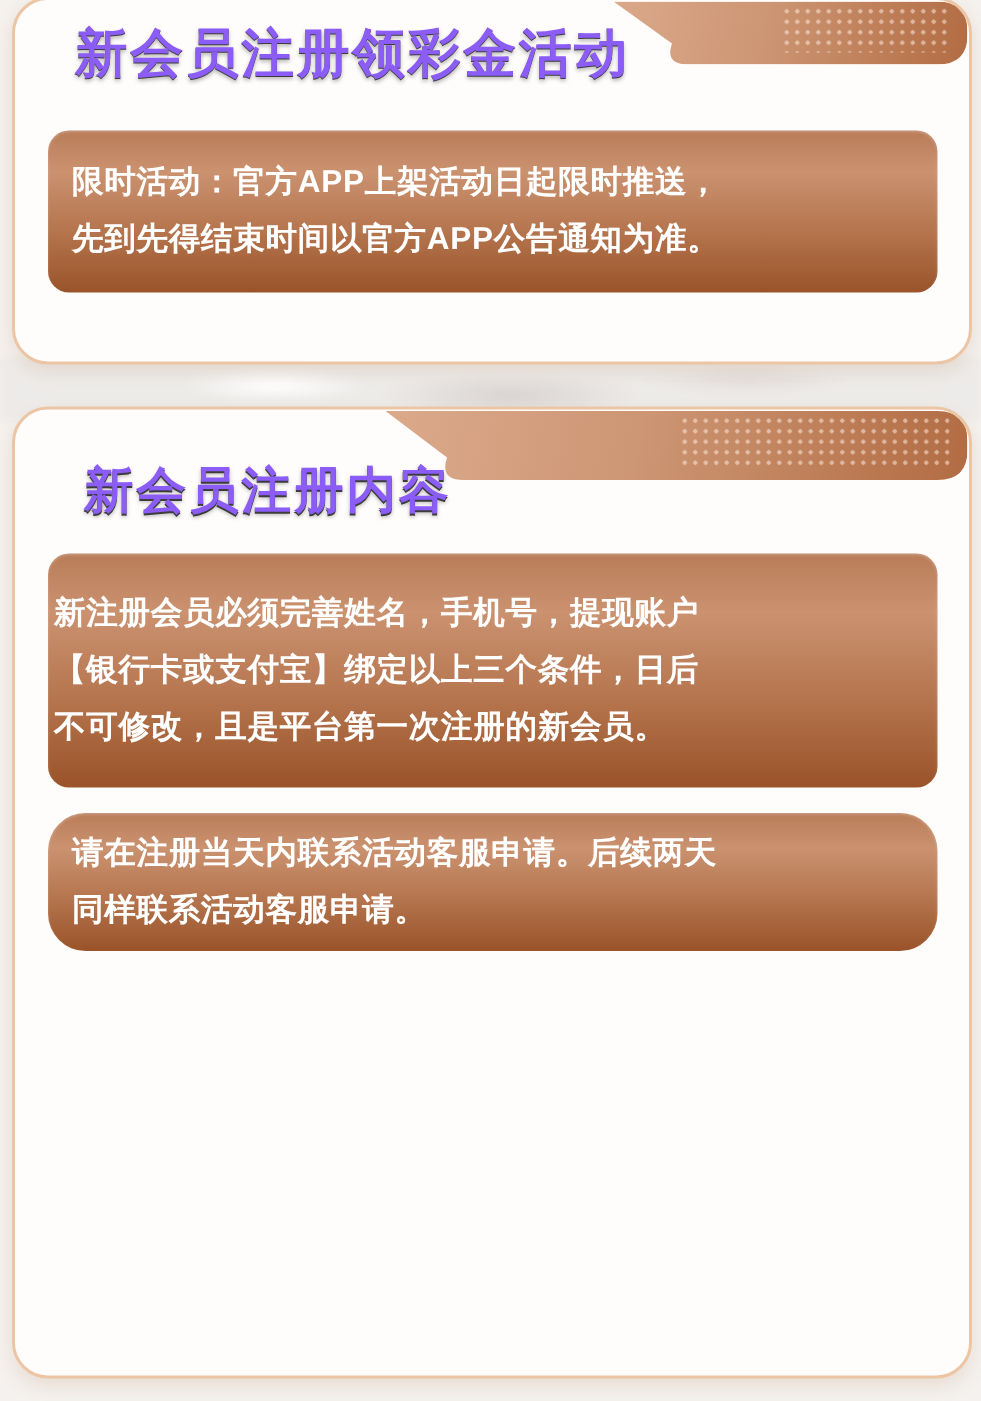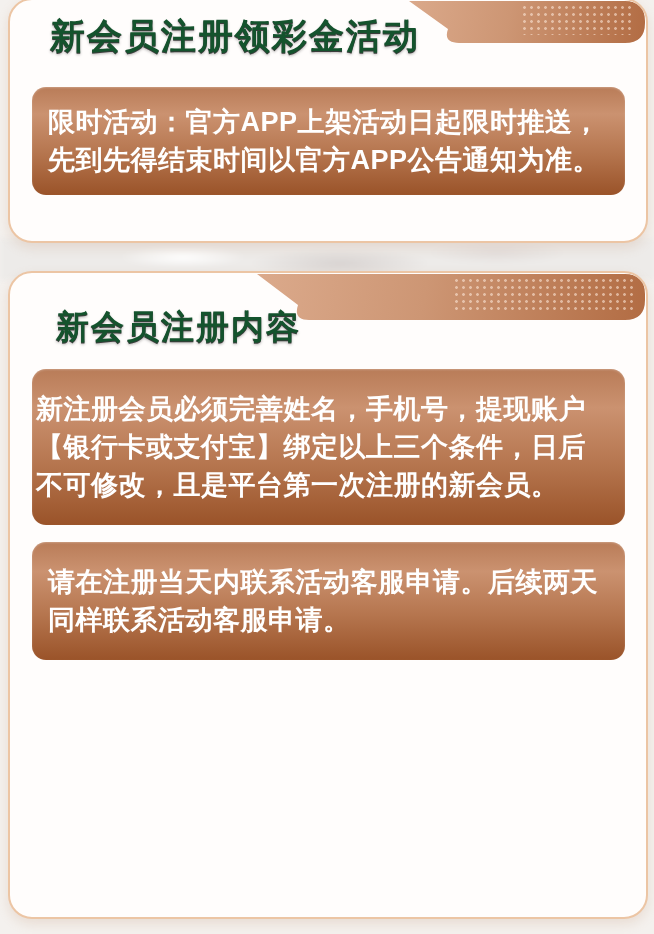--- a/index.html
+++ b/index.html
@@ -45,38 +45,38 @@
     clip-path:path("M12 0 H380 Q400 0 400 20 V26 Q400 46 380 46 H64 Q48 46 53 31 Z");
   }
   .ribbon::after { 
     content:""; position:absolute; right:12px; top:3px; width:45%; height:74%;
     background-image:radial-gradient(circle, rgba(255,236,222,0.55) 1.3px, rgba(255,236,222,0) 1.5px);
     background-size:7px 7px;
   }
 
   .card-title {
     position:relative; z-index:2;
-    color:#14532d; font-weight:900; letter-spacing:2px;
+    color:#8b5cf6; font-weight:900; letter-spacing:2px;
     text-shadow:0 1px 0 #3c3c3c, 0 2px 3px rgba(0,0,0,0.30);
   }
   .card1 .card-title { margin:14px 0 0 40px; font-size:35px; line-height:44px; }
   .card2 .card-title { margin:32px 0 0 46px; font-size:33px; line-height:44px; }
 
   .notice {
     margin-left:22px; width:593px; box-sizing:border-box;
     border-radius:14px;
-    color:#ffffff; font-weight:700; font-size:27px; line-height:38px;
+    color:#ffffff; font-weight:700; font-size:21px; line-height:38px;
     letter-spacing:0.5px;
     white-space:pre; overflow:hidden;
     background:linear-gradient(180deg,#b97c58 0%, #cb9270 25%, #b5754e 62%, #9a5329 100%);
     box-shadow:inset 0 1px 2px rgba(255,255,255,0.25);
   }
   .card1 .notice   { margin-top:29px; padding:16px 16px; }
   .card2 .notice-1 { margin-top:20px; padding:21px 4px; }
-  .card2 .notice-2 { margin-top:17px; padding:21px 16px; }
+  .card2 .notice-2 { margin-top:17px; padding:8px 16px;border-radius:25px; }
   .card2 .notice-3 { margin-top:14px; padding:20px 16px; }
 </style>
 </head>
 <body>
 
 <div class="stage">
 
   <div class="marble"></div>
 
   <div class="card card1">

